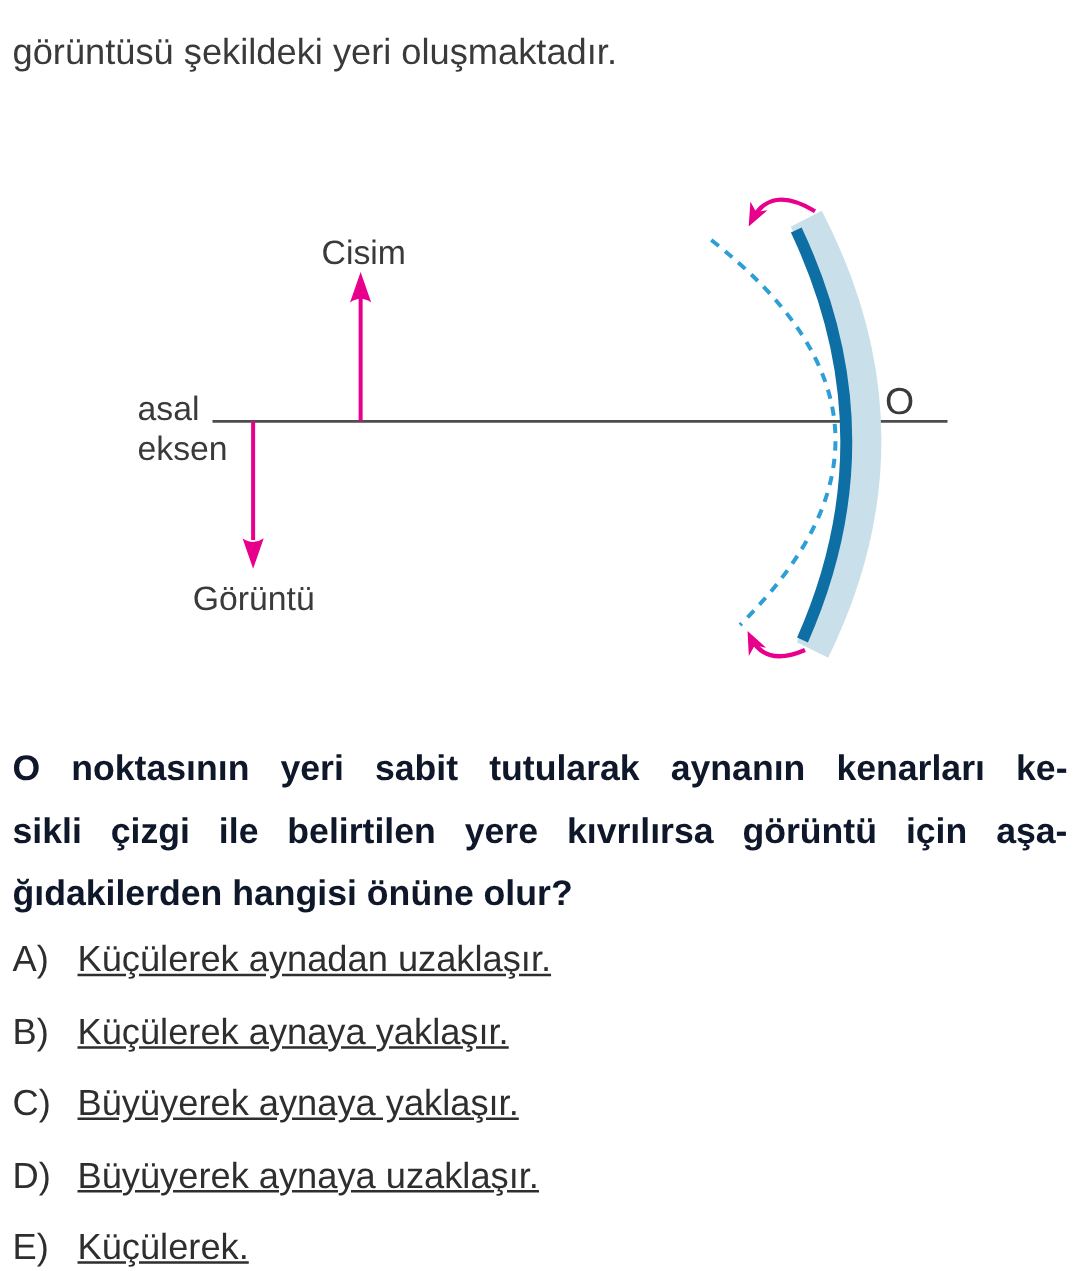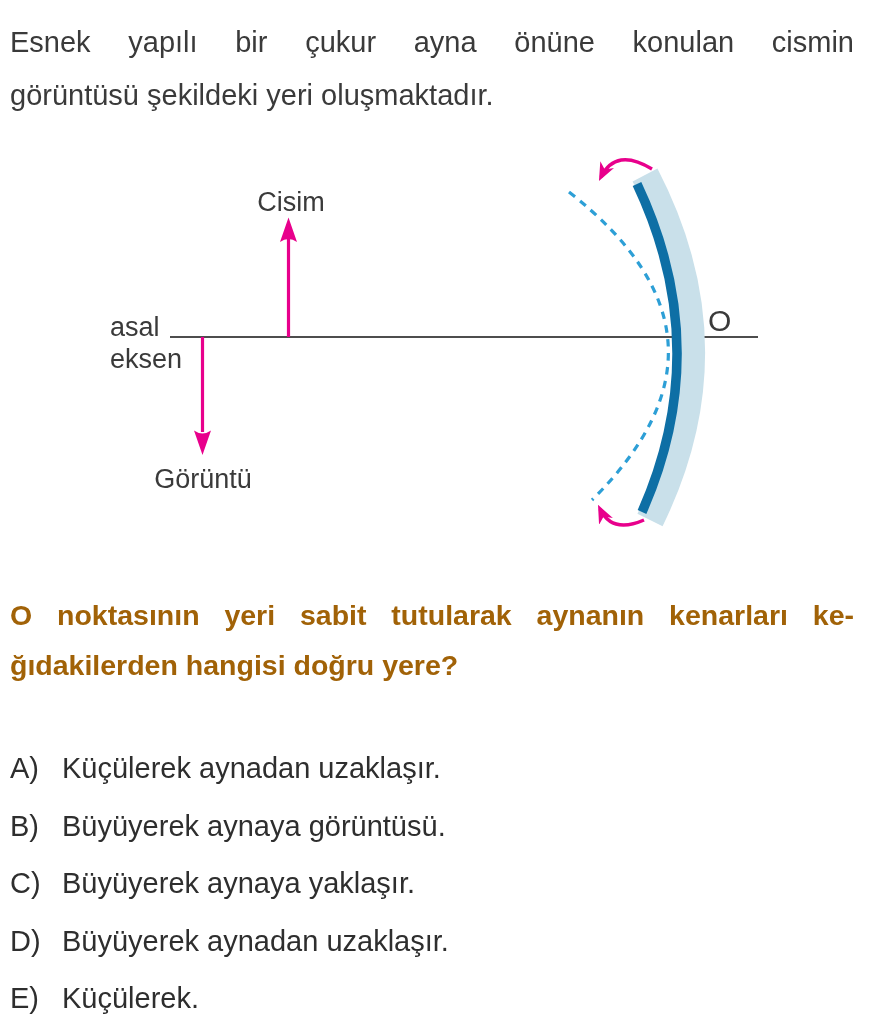--- a/index.html
+++ b/index.html
@@ -11,35 +11,34 @@
   .intro {
     position:absolute; left:10px; right:15px; top:16px;
     font-size:29px; line-height:53px; color:#3a3a3a;
   }
   .intro .justify-line { text-align:justify; text-align-last:justify; }
   .diagram-svg { position:absolute; left:0; top:150px; }
   .diagram-svg text { font-family:"Liberation Sans", sans-serif; font-size:27px; fill:#3a3a3a; }
   .diagram-svg text.vertex { font-size:30px; }
   .question {
     position:absolute; left:10px; right:15px; top:590px;
-    font-size:28.5px; font-weight:bold; line-height:50px; color:#a16207;
+    font-size:28.5px; font-weight:bold; line-height:50px; color:#0f172a;
   }
   .question .justify-line { text-align:justify; text-align-last:justify; }
   .options { position:absolute; left:10px; right:15px; top:753px; }
   .opt { display:flex; line-height:30px; margin-bottom:27.5px; font-size:29px; color:#2e2e2e; }
   .opt .letter { width:52px; flex:0 0 52px; }
-  .opt .text { flex:1; }
+  .opt .text { flex:1;text-decoration:underline; }
 </style>
 </head>
 <body>
 
 <div class="page">
 
   <div class="intro">
-    <div class="justify-line">Esnek yapılı bir çukur ayna önüne konulan cismin</div>
     <div>görüntüsü şekildeki yeri oluşmaktadır.</div>
   </div>
 
   <svg class="diagram-svg" width="869" height="400" viewBox="0 150 869 400">
     <defs>
       <marker id="ah" viewBox="0 0 12 10" refX="9" refY="5" markerWidth="5.4" markerHeight="5.4" orient="auto">
         <path d="M0,0 L12,5 L0,10 L3.5,5 Z" fill="#e8008c"></path>
       </marker>
     </defs>
 
@@ -62,39 +61,40 @@
 
     <text x="291" y="211" text-anchor="middle">Cisim</text>
     <text x="203" y="488" text-anchor="middle">Görüntü</text>
     <text x="110" y="336">asal</text>
     <text x="110" y="368">eksen</text>
     <text x="708" y="331" class="vertex">O</text>
   </svg>
 
   <div class="question">
     <div class="justify-line">O noktasının yeri sabit tutularak aynanın kenarları ke-</div>
-    <div>ğıdakilerden hangisi doğru yere?</div>
+    <div class="justify-line">sikli çizgi ile belirtilen yere kıvrılırsa görüntü için aşa-</div>
+    <div>ğıdakilerden hangisi önüne olur?</div>
   </div>
 
   <div class="options">
     <div class="opt">
       <span class="letter">A)</span>
       <span class="text">Küçülerek aynadan uzaklaşır.</span>
     </div>
     <div class="opt">
       <span class="letter">B)</span>
-      <span class="text">Büyüyerek aynaya görüntüsü.</span>
+      <span class="text">Küçülerek aynaya yaklaşır.</span>
     </div>
     <div class="opt">
       <span class="letter">C)</span>
       <span class="text">Büyüyerek aynaya yaklaşır.</span>
     </div>
     <div class="opt">
       <span class="letter">D)</span>
-      <span class="text">Büyüyerek aynadan uzaklaşır.</span>
+      <span class="text">Büyüyerek aynaya uzaklaşır.</span>
     </div>
     <div class="opt">
       <span class="letter">E)</span>
       <span class="text">Küçülerek.</span>
     </div>
   </div>
 
 </div>
 
 </body></html>

